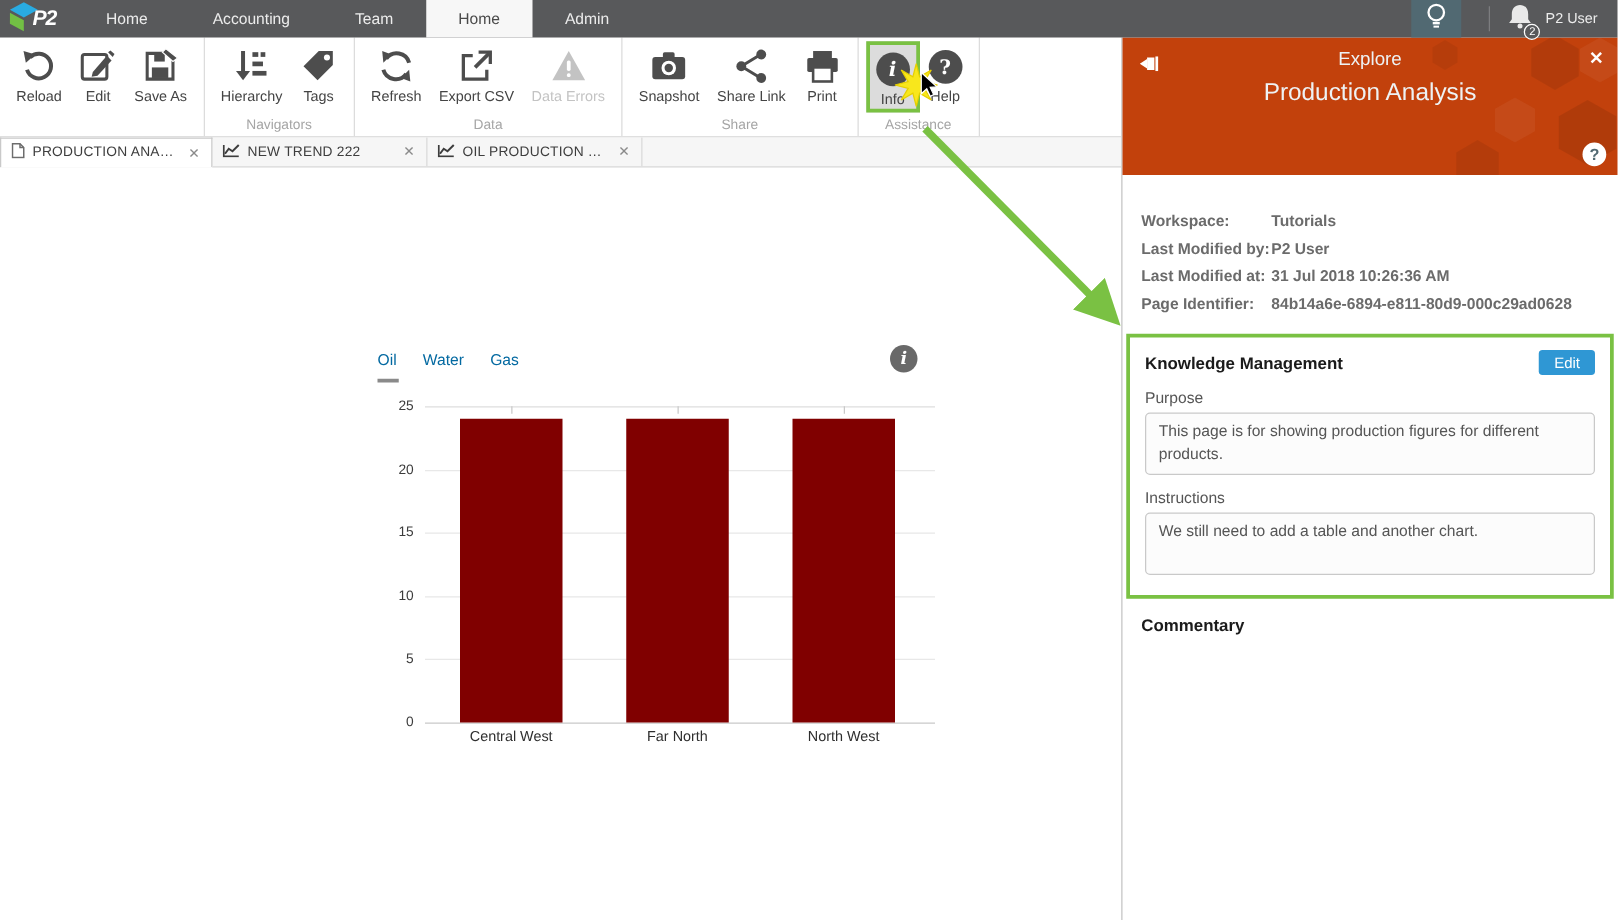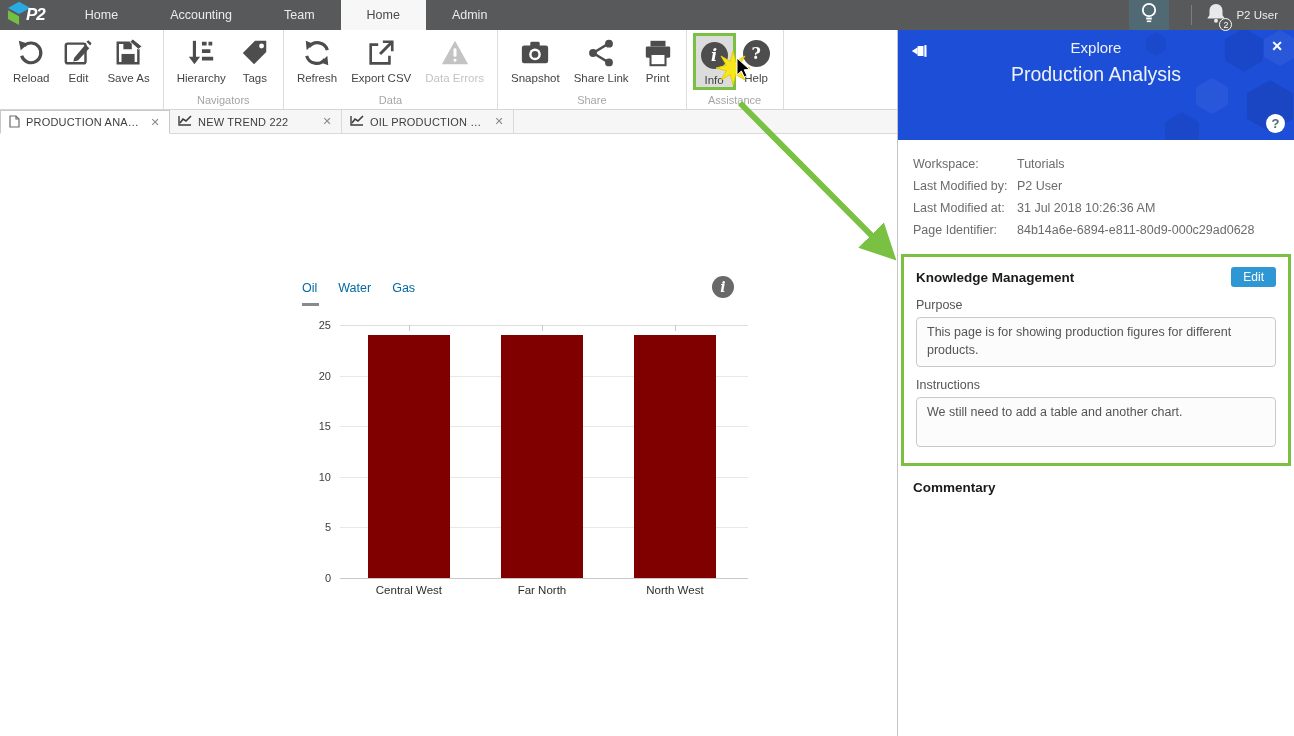--- a/index.html
+++ b/index.html
@@ -52,30 +52,30 @@
   .grid{position:absolute;left:0;right:0;height:1px;background:#e8e8e8;}
   .grid.top{background:#dedede;}
   .grid.zero{background:#c9c9c9;}
   .ylab{position:absolute;right:calc(100% + 9px);transform:translateY(-50%);font-size:11px;color:#3c3c3c;}
   .ptick{position:absolute;top:0;width:1px;height:6px;background:#c9c9c9;}
   .bar{position:absolute;bottom:0;width:82px;transform:translateX(-50%);}
   .xlab{position:absolute;top:calc(100% + 6px);transform:translateX(-50%);font-size:11.5px;color:#2e2e2e;white-space:nowrap;}
 
   
   .panel{position:absolute;top:30px;left:897px;width:397px;bottom:0;background:#fff;border-left:1px solid #c4c4c4;z-index:10;}
-  .panel-header{height:110px;background:#1d4ed8;position:relative;overflow:hidden;color:#eef2f4;}
+  .panel-header{height:110px;background:#c2410c;position:relative;overflow:hidden;color:#eef2f4;}
   .hexdeco{position:absolute;right:0;top:0;}
   .pin-icon{position:absolute;left:13px;top:12px;cursor:pointer;}
   .panel-title{text-align:center;font-size:15px;margin-top:9px;position:relative;}
   .panel-subtitle{text-align:center;font-size:19.5px;margin-top:7px;position:relative;}
   .panel-close{position:absolute;right:11px;top:8px;font-size:14px;font-weight:bold;color:#fff;cursor:pointer;}
   .panel-help{position:absolute;right:9px;bottom:7px;width:19px;height:19px;border-radius:50%;background:#fff;color:#516972;font-weight:bold;font-size:13px;display:flex;align-items:center;justify-content:center;cursor:pointer;}
   .panel-body{position:relative;padding:10px 13px 0 15px;}
   .sec-head{font-size:13.5px;font-weight:bold;color:#1b1b1b;}
-  .ps-rows{margin-top:3px;}
+  .ps-rows{margin-top:16px;font-weight:bold;}
   .ps-row{display:flex;font-size:12.5px;color:#6b6b6b;line-height:22px;}
   .ps-label{width:104px;flex:none;}
   .km-box{border:3px solid #7ac143;margin:13px -10px 14px -12px;padding:10px 12px 16px;background:#fff;}
   .km-head{display:flex;align-items:center;justify-content:space-between;}
   .edit-btn{background:#2f97d4;color:#fff;border:none;border-radius:3px;font-size:12px;padding:3px 12px;cursor:pointer;font-family:inherit;}
   .km-label{font-size:12.5px;color:#555;margin:11px 0 5px;}
   .km-field{border:1px solid #c9c9c9;border-radius:4px;background:#fcfcfc;min-height:50px;padding:6px 10px;font-size:12.5px;color:#555;line-height:1.4;}
   .comment-input{width:100%;height:42px;border:1px solid #c9c9c9;border-radius:4px;padding:7px 10px;font-size:12.5px;color:#555;font-family:inherit;resize:none;margin-top:9px;outline:none;}
   .comment-input::placeholder{color:#8a8a8a;}
 

